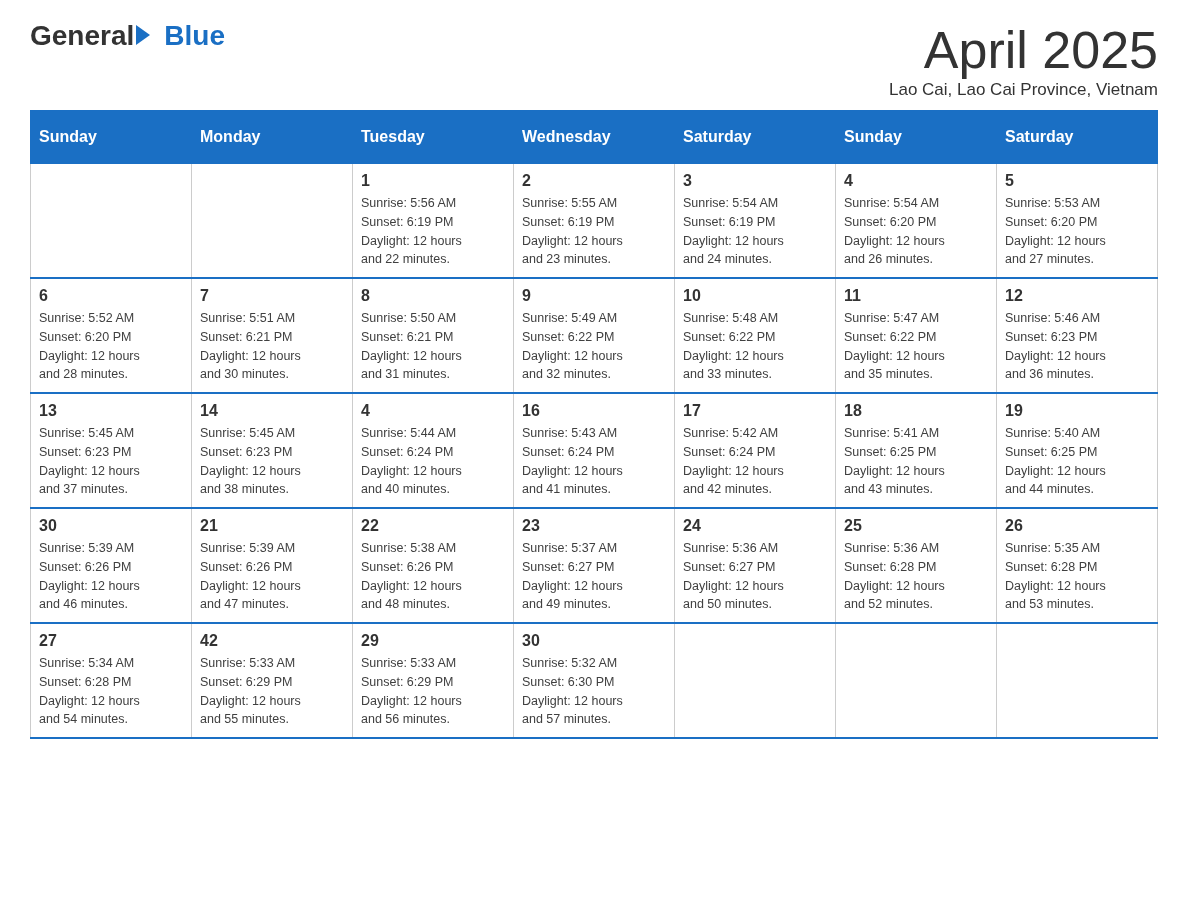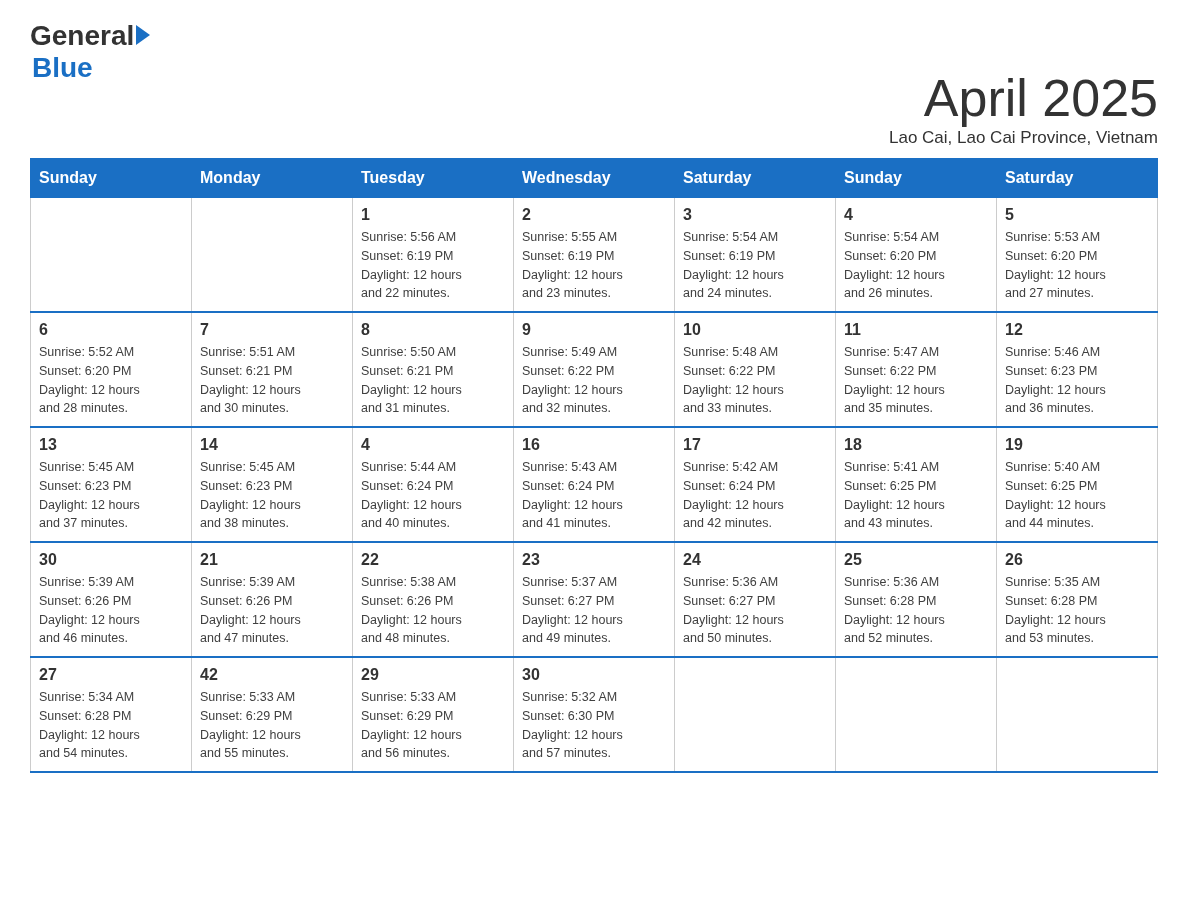--- a/index.html
+++ b/index.html
@@ -26,56 +26,55 @@
       height: 0;
       border-left: 14px solid #1a6fc4;
       border-top: 10px solid transparent;
       border-bottom: 10px solid transparent;
       margin-left: 2px;
       margin-top: -2px;
       display: inline-block;
     }
     .logo-wrapper {
       display: flex;
-      flex-direction: column;
+      flex-direction: row;
       align-items: flex-start;
     }
     .logo-line1 {
       display: flex;
       align-items: center;
     }
     .logo-line2 {
       font-size: 28px;
       font-weight: bold;
       color: #1a6fc4;
-      margin-left: 2px;
+      margin-left: 14px;
     }
     .title-block {
       text-align: right;
-      margin-top: 48px;
     }
     .title-block h1 {
       font-size: 52px;
       font-weight: normal;
       color: #333;
     }
     .title-block h2 {
       font-size: 17px;
       font-weight: normal;
       color: #333;
     }
     .calendar {
       width: 100%;
       border-collapse: collapse;
       border: 1px solid #aaa;
     }
     .calendar thead tr th {
       background-color: #1a6fc4;
       color: #fff;
-      padding: 10px 8px;
+      padding: 17px 8px;
       font-size: 16px;
       font-weight: bold;
       text-align: left;
       border: 1px solid #1a6fc4;
     }
     .calendar tbody tr td {
       vertical-align: top;
       padding: 8px;
       border: 1px solid #ccc;
       width: 14.28%;

